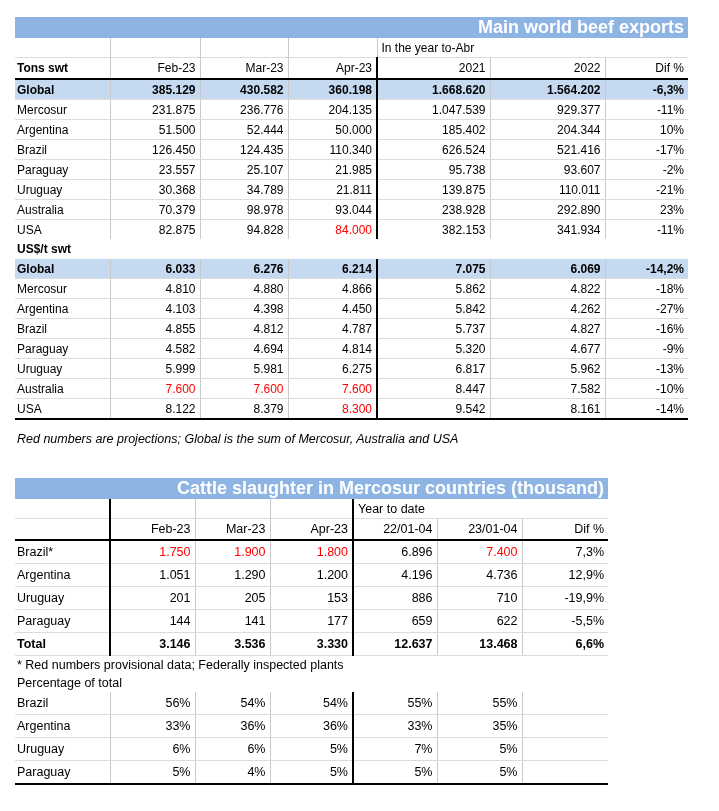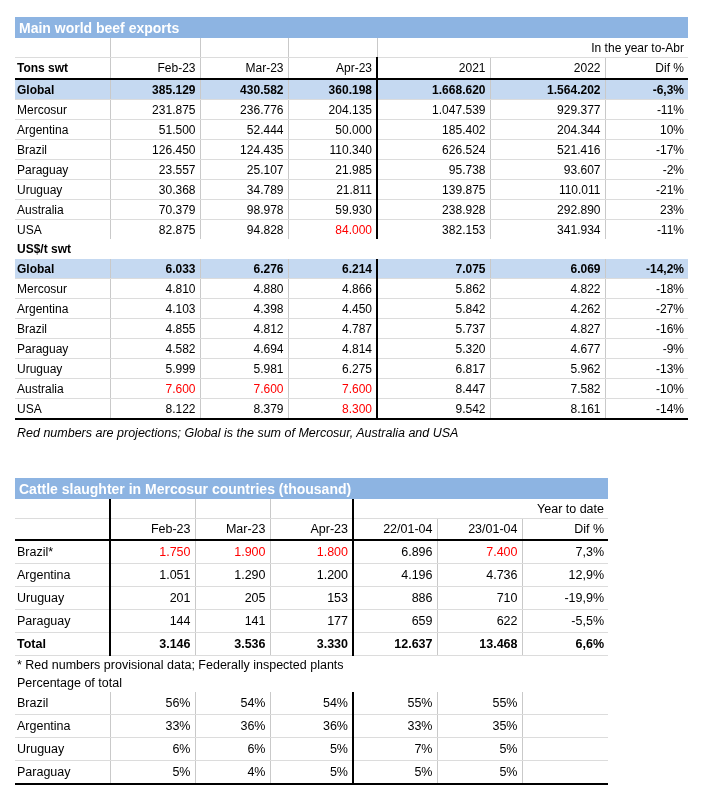--- a/index.html
+++ b/index.html
@@ -16,44 +16,44 @@
   .num{text-align:right}
   .bold{font-weight:bold}
   .red{color:var(--red)}
   .bl-gray{border-left:1px solid var(--grid)}
   .bl-black{border-left:2px solid var(--black)}
 
   .t1{position:absolute;left:15px;top:17px}
   .t2{position:absolute;left:15px;top:478px;font-size:12.5px}
 
   .titlebar{
-    background:var(--title-bg);color:#fff;font-weight:bold;text-align:left;
-    height:21px;font-size:14px;border:none;
+    background:var(--title-bg);color:#fff;font-weight:bold;text-align:right;
+    height:21px;font-size:18px;border:none;
   }
   .grouprow td{height:19px;border-bottom:1px solid var(--rowline)}
-  .grouphead{text-align:right}
+  .grouphead{text-align:left}
   .headrow td{height:20px;border-bottom:2px solid var(--black)}
 
   
   .tbl1 tr.data-row td{height:19px;border-bottom:1px solid var(--rowline)}
   .tbl1 .sectionrow td{height:20px;border:none;font-weight:bold}
   #t1-tons tr:last-child td{border-bottom:none}
   #t1-usd  tr:last-child td{border-bottom:2px solid var(--black)}
 
   
   .tbl2 tr.data-row td{height:22px;border-bottom:1px solid var(--rowline)}
   .noterow td{height:18px;border:none}
   .srcrow td{border-bottom:2px solid var(--black)}
   #t2-pct tr.data-row td{height:22px}
   #t2-pct tr:last-child td{border-bottom:2px solid var(--black)}
 
   .highlight td{background:var(--highlight-bg);font-weight:bold;border-bottom:2px solid var(--black)}
   .thick-bottom td{border-bottom:2px solid var(--black)}
 
-  .note{font-style:italic;margin-top:6px;font-size:12.5px;padding-left:2px}
+  .note{font-style:italic;margin-top:12px;font-size:12.5px;padding-left:2px}
 </style>
 </head>
 <body style="--title-bg: #8db4e2; --highlight-bg: #c5d9f1; --red: #ff0000; --grid: #c9c9c9;">
 
 <div class="t1">
   <table class="tbl1">
     <colgroup>
       <col style="width:95px">
         <col style="width:90px">
         <col style="width:88px">
@@ -135,21 +135,21 @@
           <td class="num bl-gray">34.789</td>
           <td class="num bl-gray">21.811</td>
           <td class="num bl-black">139.875</td>
           <td class="num bl-gray">110.011</td>
           <td class="num bl-gray">-21%</td>
         </tr>
         <tr class="data-row">
           <td class="label">Australia</td>
           <td class="num bl-gray">70.379</td>
           <td class="num bl-gray">98.978</td>
-          <td class="num bl-gray">59.930</td>
+          <td class="num bl-gray">93.044</td>
           <td class="num bl-black">238.928</td>
           <td class="num bl-gray">292.890</td>
           <td class="num bl-gray">23%</td>
         </tr>
         <tr class="data-row">
           <td class="label">USA</td>
           <td class="num bl-gray">82.875</td>
           <td class="num bl-gray">94.828</td>
           <td class="num bl-gray red">84.000</td>
           <td class="num bl-black">382.153</td>

